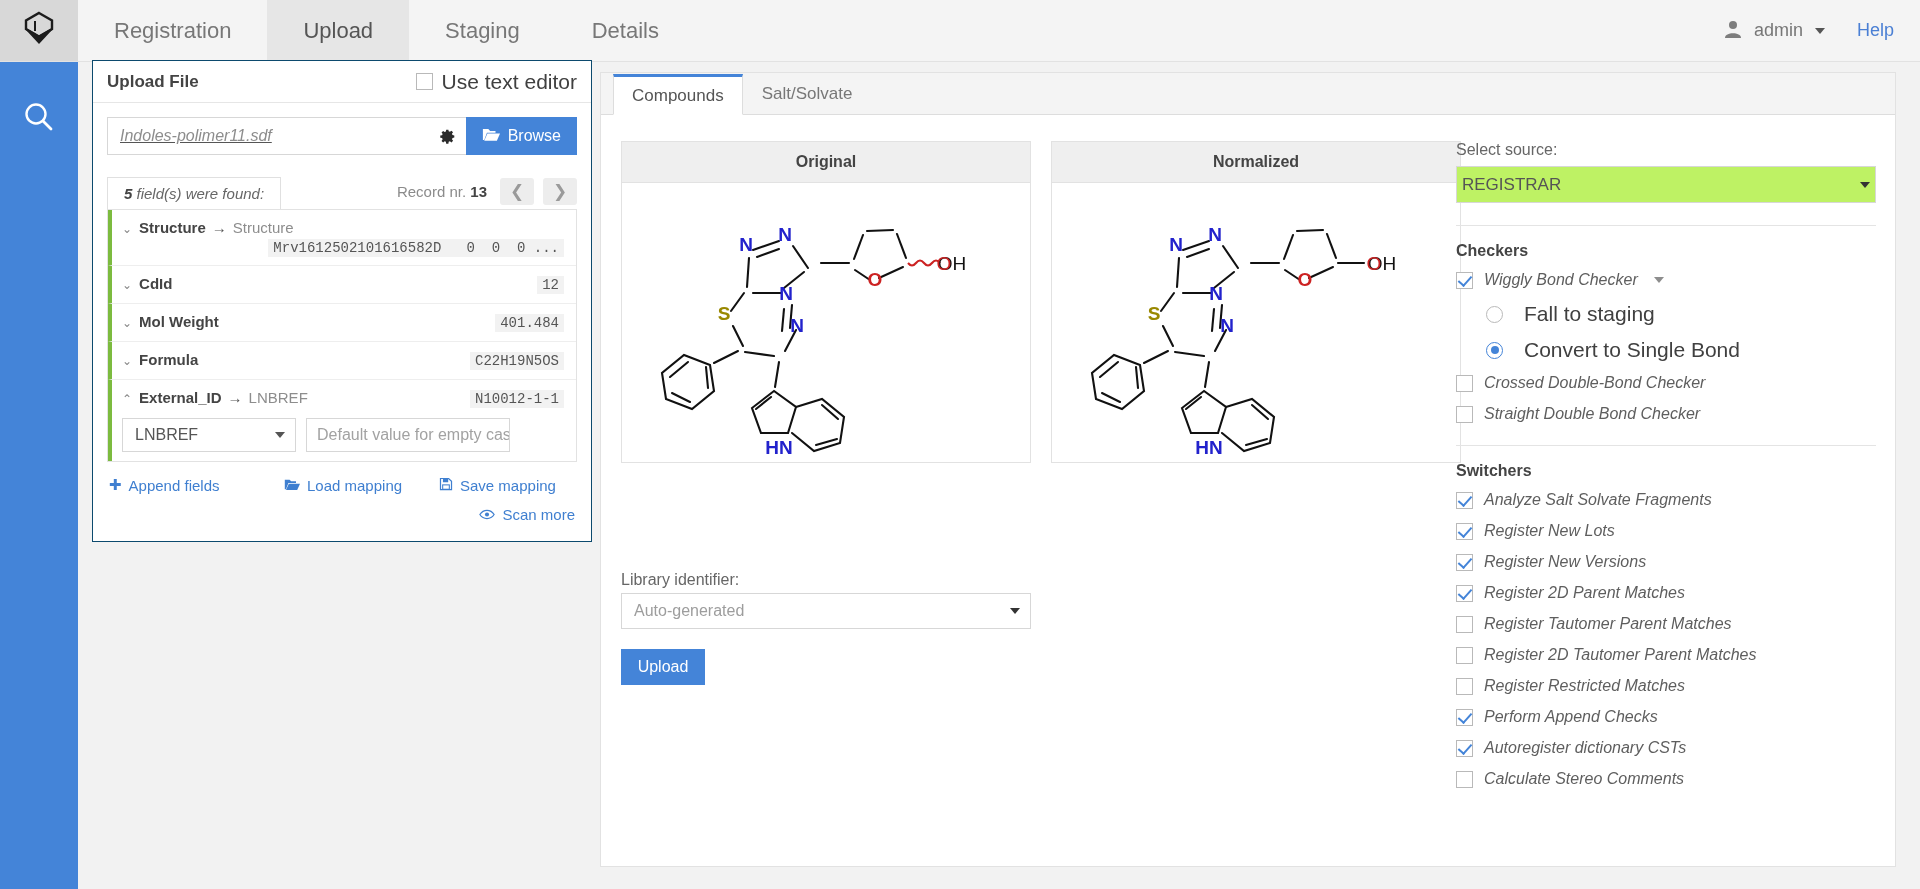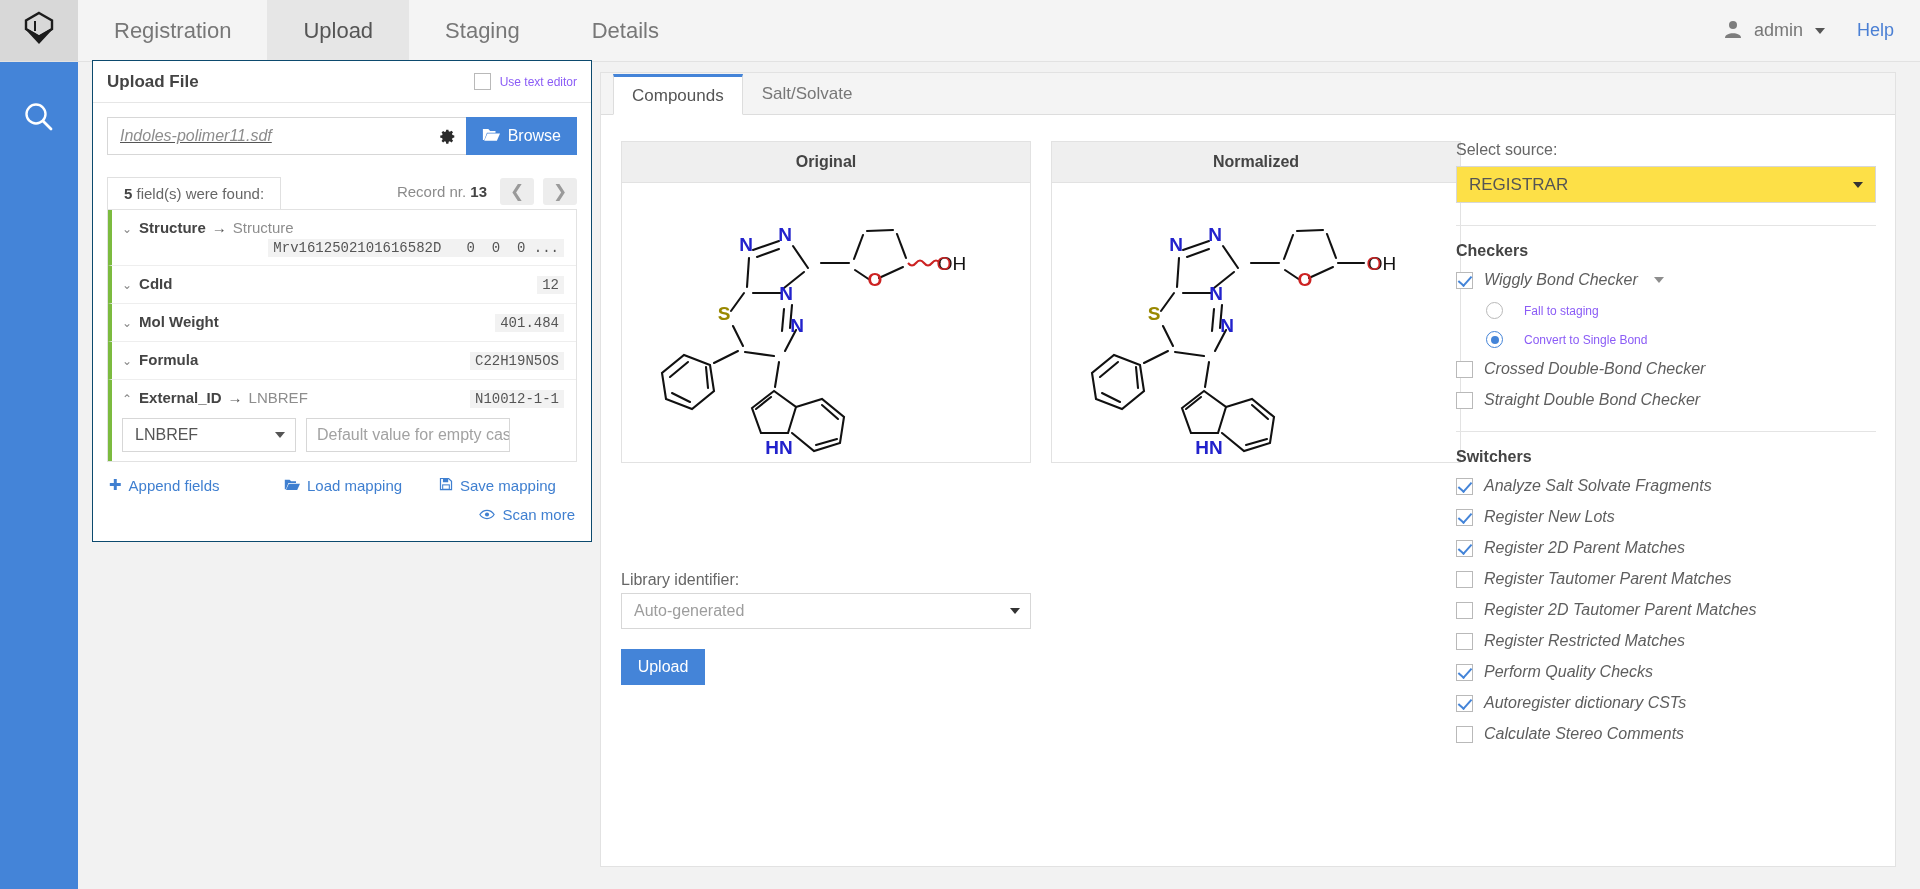--- a/index.html
+++ b/index.html
@@ -64,42 +64,42 @@
     margin-left:auto; display:flex; align-items:center; gap:9px; cursor:pointer;
   }
   .cbx{
     width:17px; height:17px; border:1px solid #b9b9b9; background:#fff;
     display:inline-block; position:relative; flex:0 0 auto;
   }
   .cbx.checked::after{
     content:""; position:absolute; left:4px; top:0px; width:6px; height:11px;
     border:solid #4484d8; border-width:0 2.4px 2.4px 0; transform:rotate(42deg);
   }
-  .lbl{ font-size:12px; color:#8b5cf6; }
+  .lbl{ font-size:21px; color:#404040; }
 
   #upload-body{ padding:14px 14px 10px 14px; }
 
   
   #file-row{ display:flex; height:38px; margin-bottom:18px; }
   #file-input{
     flex:1; border:1px solid #d7d7d7; border-right:none; background:#fff;
     display:flex; align-items:center; padding:0 10px 0 12px;text-decoration:underline;
   }
   #file-name{ font-style:italic; color:#8d8d8d; font-size:16px; flex:1; }
   #gear-btn{ cursor:pointer; display:flex; align-items:center; }
   #browse-btn{
     background:#4484d8; color:#fff; display:flex; align-items:center; gap:8px;
     padding:0 16px; font-size:16px; cursor:pointer;
   }
 
   
   #fields-bar{ display:flex; align-items:flex-end; height:36px; }
   #field-count{
     border:1px solid #e0e0e0; border-bottom:none; background:#fff;
-    padding:7px 16px; font-size:15px; color:#666;
+    padding:7px 16px; font-size:15px; color:#666;font-style:italic;
   }
   #field-count b{ color:#444; }
   #record-nav{ margin-left:auto; display:flex; align-items:center; gap:9px; padding-bottom:4px; }
   #record-label{ font-size:15px; color:#8b8b8b; margin-right:4px; }
   #record-label b{ color:#444; }
   .navbtn{
     width:34px; height:27px; background:#ededed; border-radius:3px;
     display:flex; align-items:center; justify-content:center; cursor:pointer;
     color:#9a9a9a; font-size:17px;
   }
@@ -204,22 +204,22 @@
     background:#4484d8; color:#fff; font-size:16px;
     display:flex; align-items:center; justify-content:center; cursor:pointer;
   }
 
   
   #options{
     position:absolute; left:855px; top:26px; width:420px;
   }
   #src-label{ font-size:16px; color:#666; margin-bottom:7px; }
   #src-select{
-    height:37px; border:1px solid #d7d7d7; background:#fde047;
-    display:flex; align-items:center; padding:0 12px;
+    height:37px; border:1px solid #d7d7d7; background:#bef264;
+    display:flex; align-items:center; padding:0 5px;
     font-size:17px; color:#555; cursor:pointer;
   }
   #src-select .caret{
     margin-left:auto; width:0;height:0;
     border-left:5px solid transparent;border-right:5px solid transparent;border-top:6px solid #333;
   }
   hr.sep{ border:none; border-top:1px solid #e4e4e4; margin:22px 0 16px 0; }
   .group-title{ font-weight:bold; color:#444; font-size:16px; margin-bottom:11px; }
   .opt-row{ display:flex; align-items:center; gap:11px; margin-bottom:13px; cursor:pointer; }
   .opt-row .lbl{ font-size:16px; color:#5e5e5e;font-style:italic; }
@@ -601,37 +601,41 @@
       <div class="opt-row">
         <span class="cbx checked"></span>
         <span class="lbl">Analyze Salt Solvate Fragments</span>
       </div>
       <div class="opt-row">
         <span class="cbx checked"></span>
         <span class="lbl">Register New Lots</span>
       </div>
       <div class="opt-row">
         <span class="cbx checked"></span>
+        <span class="lbl">Register New Versions</span>
+      </div>
+      <div class="opt-row">
+        <span class="cbx checked"></span>
         <span class="lbl">Register 2D Parent Matches</span>
       </div>
       <div class="opt-row">
         <span class="cbx"></span>
         <span class="lbl">Register Tautomer Parent Matches</span>
       </div>
       <div class="opt-row">
         <span class="cbx"></span>
         <span class="lbl">Register 2D Tautomer Parent Matches</span>
       </div>
       <div class="opt-row">
         <span class="cbx"></span>
         <span class="lbl">Register Restricted Matches</span>
       </div>
       <div class="opt-row">
         <span class="cbx checked"></span>
-        <span class="lbl">Perform Quality Checks</span>
+        <span class="lbl">Perform Append Checks</span>
       </div>
       <div class="opt-row">
         <span class="cbx checked"></span>
         <span class="lbl">Autoregister dictionary CSTs</span>
       </div>
       <div class="opt-row">
         <span class="cbx"></span>
         <span class="lbl">Calculate Stereo Comments</span>
       </div>
 

